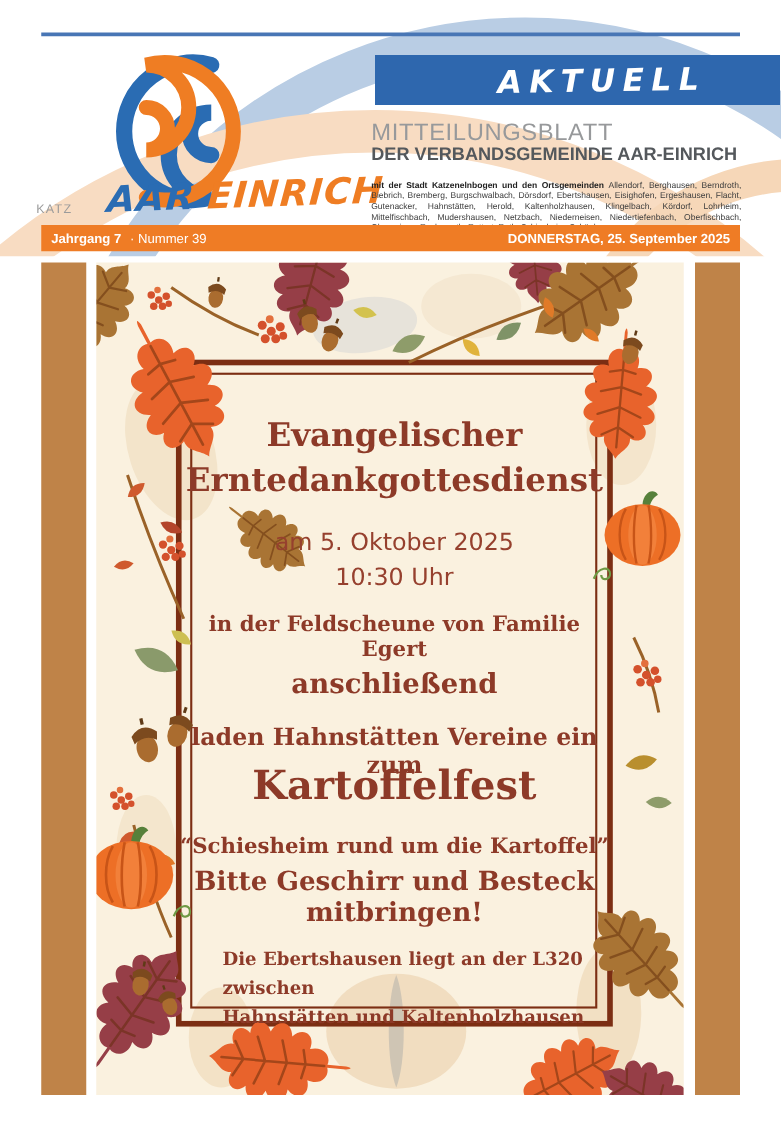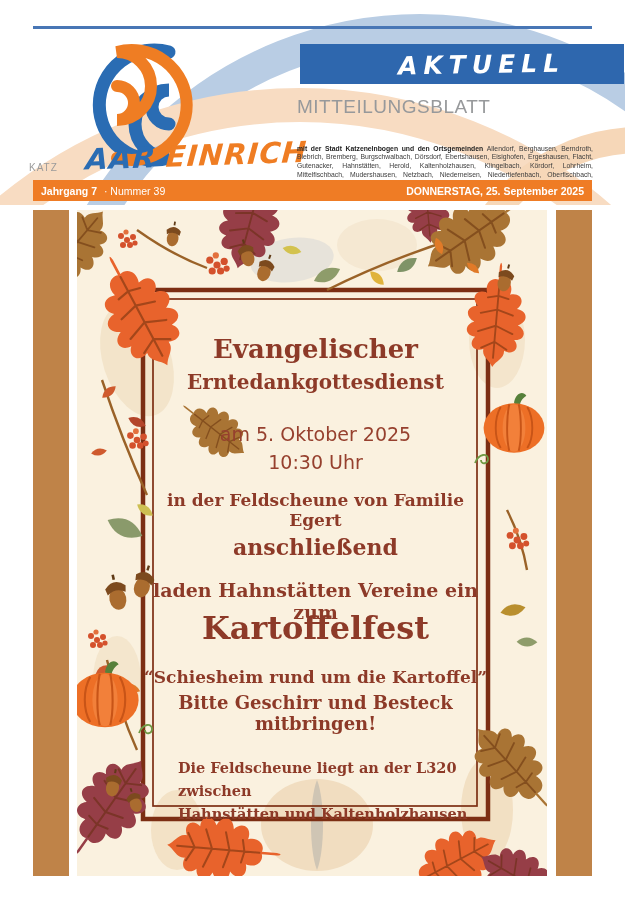--- a/index.html
+++ b/index.html
@@ -61,20 +61,21 @@
     <div class="logo-word">
       <span class="logo-aar">AAR</span><span class="logo-einrich">EINRICH</span>
     </div>
     <div class="katz">KATZ</div>
 
     <div class="banner">
       <span class="banner-text">AKTUELL</span>
     </div>
 
     <div class="mast1">MITTEILUNGSBLATT</div>
+    <div class="mast2">DER VERBANDSGEMEINDE AAR-EINRICH</div>
 
     <p class="munis"><b>mit der Stadt Katzenelnbogen und den Ortsgemeinden </b><span>Allendorf, Berghausen, Berndroth, Biebrich, Bremberg, Burgschwalbach, Dörsdorf, Ebertshausen, Eisighofen, Ergeshausen, Flacht, Gutenacker, Hahnstätten, Herold, Kaltenholzhausen, Klingelbach, Kördorf, Lohrheim, Mittelfischbach, Mudershausen, Netzbach, Niederneisen, Niedertiefenbach, Oberfischbach, Oberneisen, Reckenroth, Rettert, Roth, Schiesheim, Schönborn</span></p>
 
     <div class="issuebar">
       <span>
         <span class="vol">Jahrgang 7</span>
         <span class="num">· Nummer 39</span>
       </span>
       <span class="date">DONNERSTAG, 25. September 2025</span>
     </div>
@@ -195,28 +196,28 @@
 
       <g>
         <use href="#pumpkin" transform="translate(437,218) scale(0.95)"></use>
         <use href="#tendril" transform="translate(398,245)"></use>
         <use href="#pumpkin" transform="translate(28,490) scale(1.05)"></use>
         <use href="#tendril" transform="translate(62,515)"></use>
       </g>
     </svg>
 
     <p class="ptext serif" style="top:124px;font-size:26px;">Evangelischer</p>
-    <p class="ptext serif" style="top:160px;font-size:20px;">Erntedankgottesdienst</p>
+    <p class="ptext serif" style="top:160px;font-size:26px;">Erntedankgottesdienst</p>
     <p class="ptext sans" style="top:213px;font-size:19px;">am 5. Oktober 2025</p>
     <p class="ptext sans" style="top:241px;font-size:19px;">10:30 Uhr</p>
     <p class="ptext serif" style="top:280px;font-size:17px;">in der Feldscheune von Familie Egert</p>
     <p class="ptext serif" style="top:324px;font-size:22px;">anschließend</p>
     <p class="ptext serif" style="top:369px;font-size:19px;">laden Hahnstätten Vereine ein zum</p>
     <p class="ptext serif" style="top:399px;font-size:32px;">Kartoffelfest</p>
     <p class="ptext serif" style="top:457px;font-size:17px;">“Schiesheim rund um die Kartoffel”</p>
-    <p class="ptext serif" style="top:482px;font-size:18px;">Bitte Geschirr und Besteck mitbringen!</p>
+    <p class="ptext serif" style="top:482px;font-size:21px;">Bitte Geschirr und Besteck mitbringen!</p>
     <div class="ptext serif" style="top:546px;left:101px;width:300px;text-align:left;font-size:14.5px;line-height:23px;">
-      <div>Die Feldscheune liegt an der L320 zwischen</div>
+      <div>Die Ebertshausen liegt an der L320 zwischen</div>
       <div>Hahnstätten und Kaltenholzhausen</div>
     </div>
   </div>
 
 </div>
 
 </body></html>

